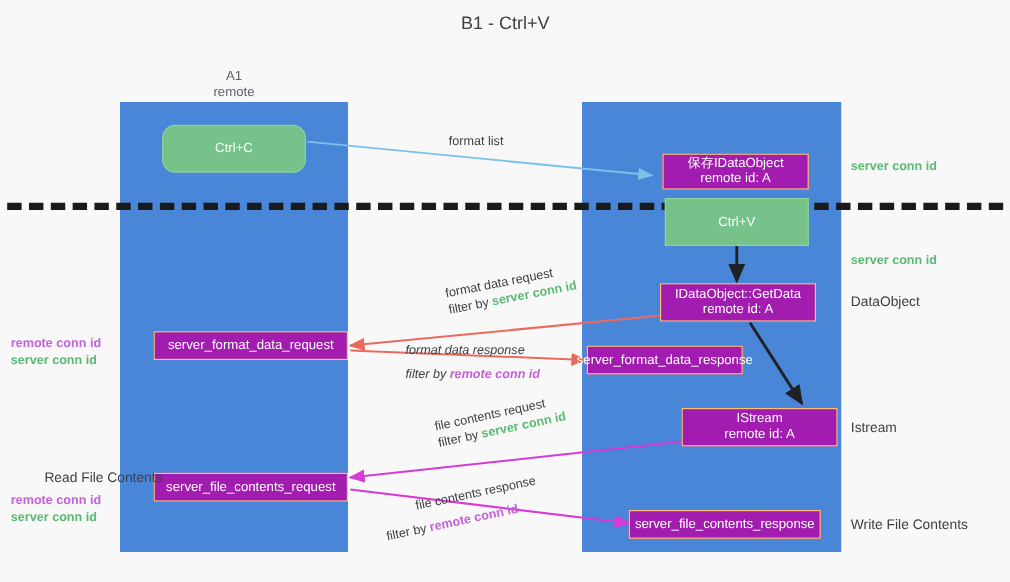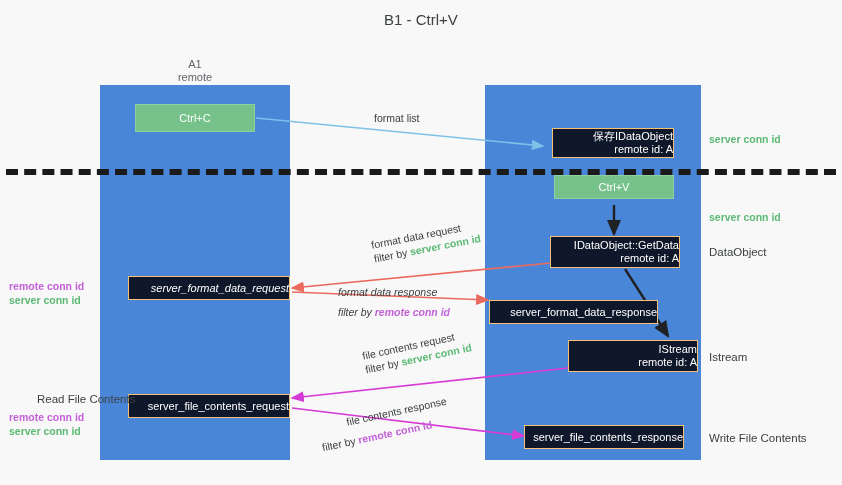--- a/index.html
+++ b/index.html
@@ -26,21 +26,21 @@
   
   .lane{background:#4a86d8;}
   
   .box{
     box-sizing:border-box;
     display:flex;flex-direction:column;align-items:center;justify-content:center;
     color:#ffffff;font-size:11px;line-height:13px;text-align:center;
     border:1px solid rgba(255,255,255,.55);
   }
   .box.green{background:#76c28a;border-color:#8fd0a0;}
-  .box.orange{background:#0f172a;border-color:#fbbf76;align-items:flex-end;}
+  .box.orange{background:#a21caf;border-color:#fbbf76;}
   .box .b2{font-size:11px;}
   
   svg.overlay{position:absolute;left:0;top:0;width:842px;height:485px;overflow:visible;}
   
   .elabel{
     font-size:10.5px;line-height:14px;color:#3c4043;white-space:nowrap;
   }
   .elabel .g{color:#5bb974;font-weight:bold;}
   .elabel .p{color:#c361d8;font-weight:bold;}
   .rot-up{transform:rotate(-11deg);transform-origin:left top;}
@@ -100,48 +100,48 @@
     <line x1="292" y1="292" x2="488" y2="300" stroke="#ea6b5e" stroke-width="1.7" marker-end="url(#mk-red)"></line>
 
     <line x1="568" y1="368" x2="292" y2="398" stroke="#d63bd6" stroke-width="1.7" marker-end="url(#mk-mag)"></line>
 
     <line x1="292" y1="408" x2="524" y2="436" stroke="#d63bd6" stroke-width="1.7" marker-end="url(#mk-mag)"></line>
   </svg>
 
   <div class="abs" style="left:6px;top:169px;width:830px;height:0;
               border-top:6px dashed #1a1a1a;"></div>
 
-  <div class="abs box green" style="left:135px;top:104px;width:120px;height:28px;">
+  <div class="abs box green" style="left:135px;top:104px;width:120px;height:40px;border-radius:11px;">
     <span>Ctrl+C</span>
   </div>
 
   <div class="abs box orange" style="left:552px;top:128px;width:122px;height:30px;">
     <span>保存IDataObject</span>
     <span class="b2">remote id: A</span>
   </div>
 
-  <div class="abs box green" style="left:554px;top:175px;width:120px;height:24px;">
+  <div class="abs box green" style="left:554px;top:165px;width:120px;height:40px;">
     <span>Ctrl+V</span>
   </div>
 
   <div class="abs box orange" style="left:550px;top:236px;width:130px;height:32px;">
     <span>IDataObject::GetData</span>
     <span class="b2">remote id: A</span>
   </div>
 
   <div class="abs box orange" style="left:568px;top:340px;width:130px;height:32px;">
     <span>IStream</span>
     <span class="b2">remote id: A</span>
   </div>
 
-  <div class="abs box orange" style="left:128px;top:276px;width:162px;height:24px;font-style:italic;">
+  <div class="abs box orange" style="left:128px;top:276px;width:162px;height:24px;">
     <span>server_format_data_request</span>
   </div>
 
-  <div class="abs box orange" style="left:489px;top:288px;width:169px;height:24px;margin-top:12px;">
+  <div class="abs box orange" style="left:489px;top:288px;width:130px;height:24px;">
     <span>server_format_data_response</span>
   </div>
 
   <div class="abs box orange" style="left:524px;top:425px;width:160px;height:24px;">
     <span>server_file_contents_response</span>
   </div>
 
   <div class="abs box orange" style="left:128px;top:394px;width:162px;height:24px;">
     <span>server_file_contents_request</span>
   </div>

